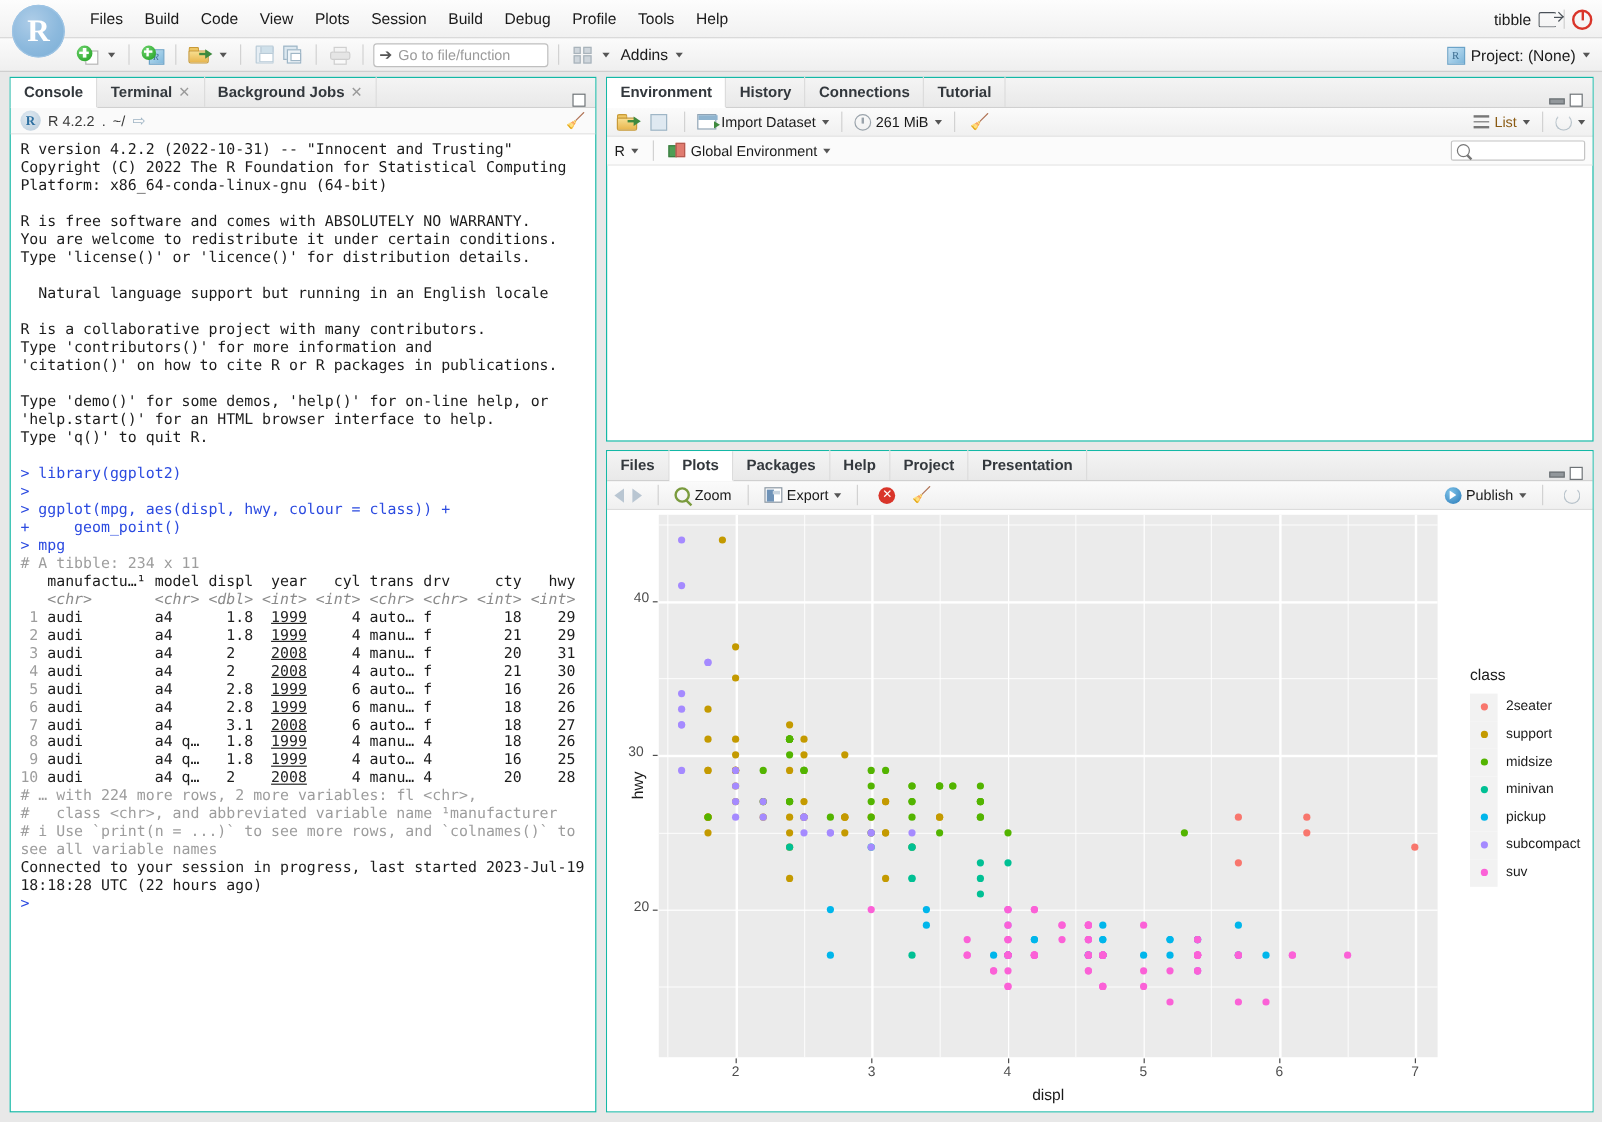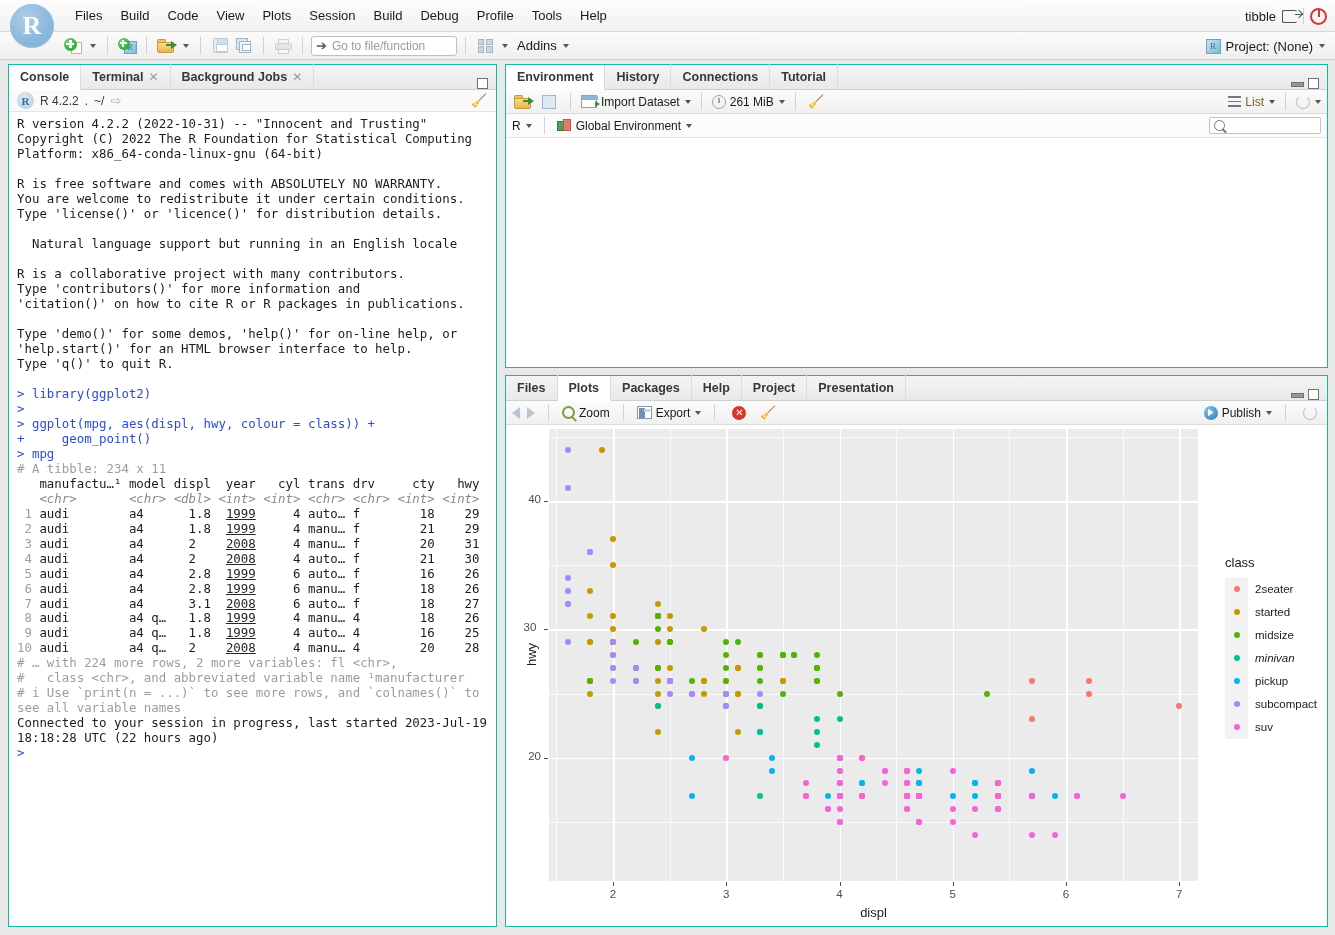--- a/index.html
+++ b/index.html
@@ -807,27 +807,27 @@
         <div class="gg-axis-text" style="left:13px;top:67.90909090909093px;width:22px;text-align:right;">40</div>
         <div class="gg-tick" style="left:38px;top:75.90909090909093px;width:4px;height:1px;"></div>
         <div class="gg-axis-title" style="left:43px;top:480px;width:649px;text-align:center;">displ</div>
         <div class="gg-axis-title" style="left:5px;top:222px;transform:rotate(-90deg);transform-origin:center;width:40px;text-align:center;">hwy</div>
         <div class="gg-legend-title" style="left:719px;top:129.5px;">class</div>
         <div class="gg-legend-key" style="left:719px;top:152.5px;"></div>
         <div class="gg-legend-dot" style="left:727.5px;top:161px;background:#F8766D;"></div>
         <div class="gg-legend-label" style="left:749px;top:157.5px;">2seater</div>
         <div class="gg-legend-key" style="left:719px;top:175.5px;"></div>
         <div class="gg-legend-dot" style="left:727.5px;top:184px;background:#C49A00;"></div>
-        <div class="gg-legend-label" style="left:749px;top:180.5px;">started</div>
+        <div class="gg-legend-label" style="left:749px;top:180.5px;">support</div>
         <div class="gg-legend-key" style="left:719px;top:198.5px;"></div>
         <div class="gg-legend-dot" style="left:727.5px;top:207px;background:#53B400;"></div>
         <div class="gg-legend-label" style="left:749px;top:203.5px;">midsize</div>
         <div class="gg-legend-key" style="left:719px;top:221.5px;"></div>
         <div class="gg-legend-dot" style="left:727.5px;top:230px;background:#00C094;"></div>
-        <div class="gg-legend-label" style="left:749px;top:226.5px;font-style:italic;">minivan</div>
+        <div class="gg-legend-label" style="left:749px;top:226.5px;">minivan</div>
         <div class="gg-legend-key" style="left:719px;top:244.5px;"></div>
         <div class="gg-legend-dot" style="left:727.5px;top:253px;background:#00B6EB;"></div>
         <div class="gg-legend-label" style="left:749px;top:249.5px;">pickup</div>
         <div class="gg-legend-key" style="left:719px;top:267.5px;"></div>
         <div class="gg-legend-dot" style="left:727.5px;top:276px;background:#A58AFF;"></div>
         <div class="gg-legend-label" style="left:749px;top:272.5px;">subcompact</div>
         <div class="gg-legend-key" style="left:719px;top:290.5px;"></div>
         <div class="gg-legend-dot" style="left:727.5px;top:299px;background:#FB61D7;"></div>
         <div class="gg-legend-label" style="left:749px;top:295.5px;">suv</div>
       </div>

